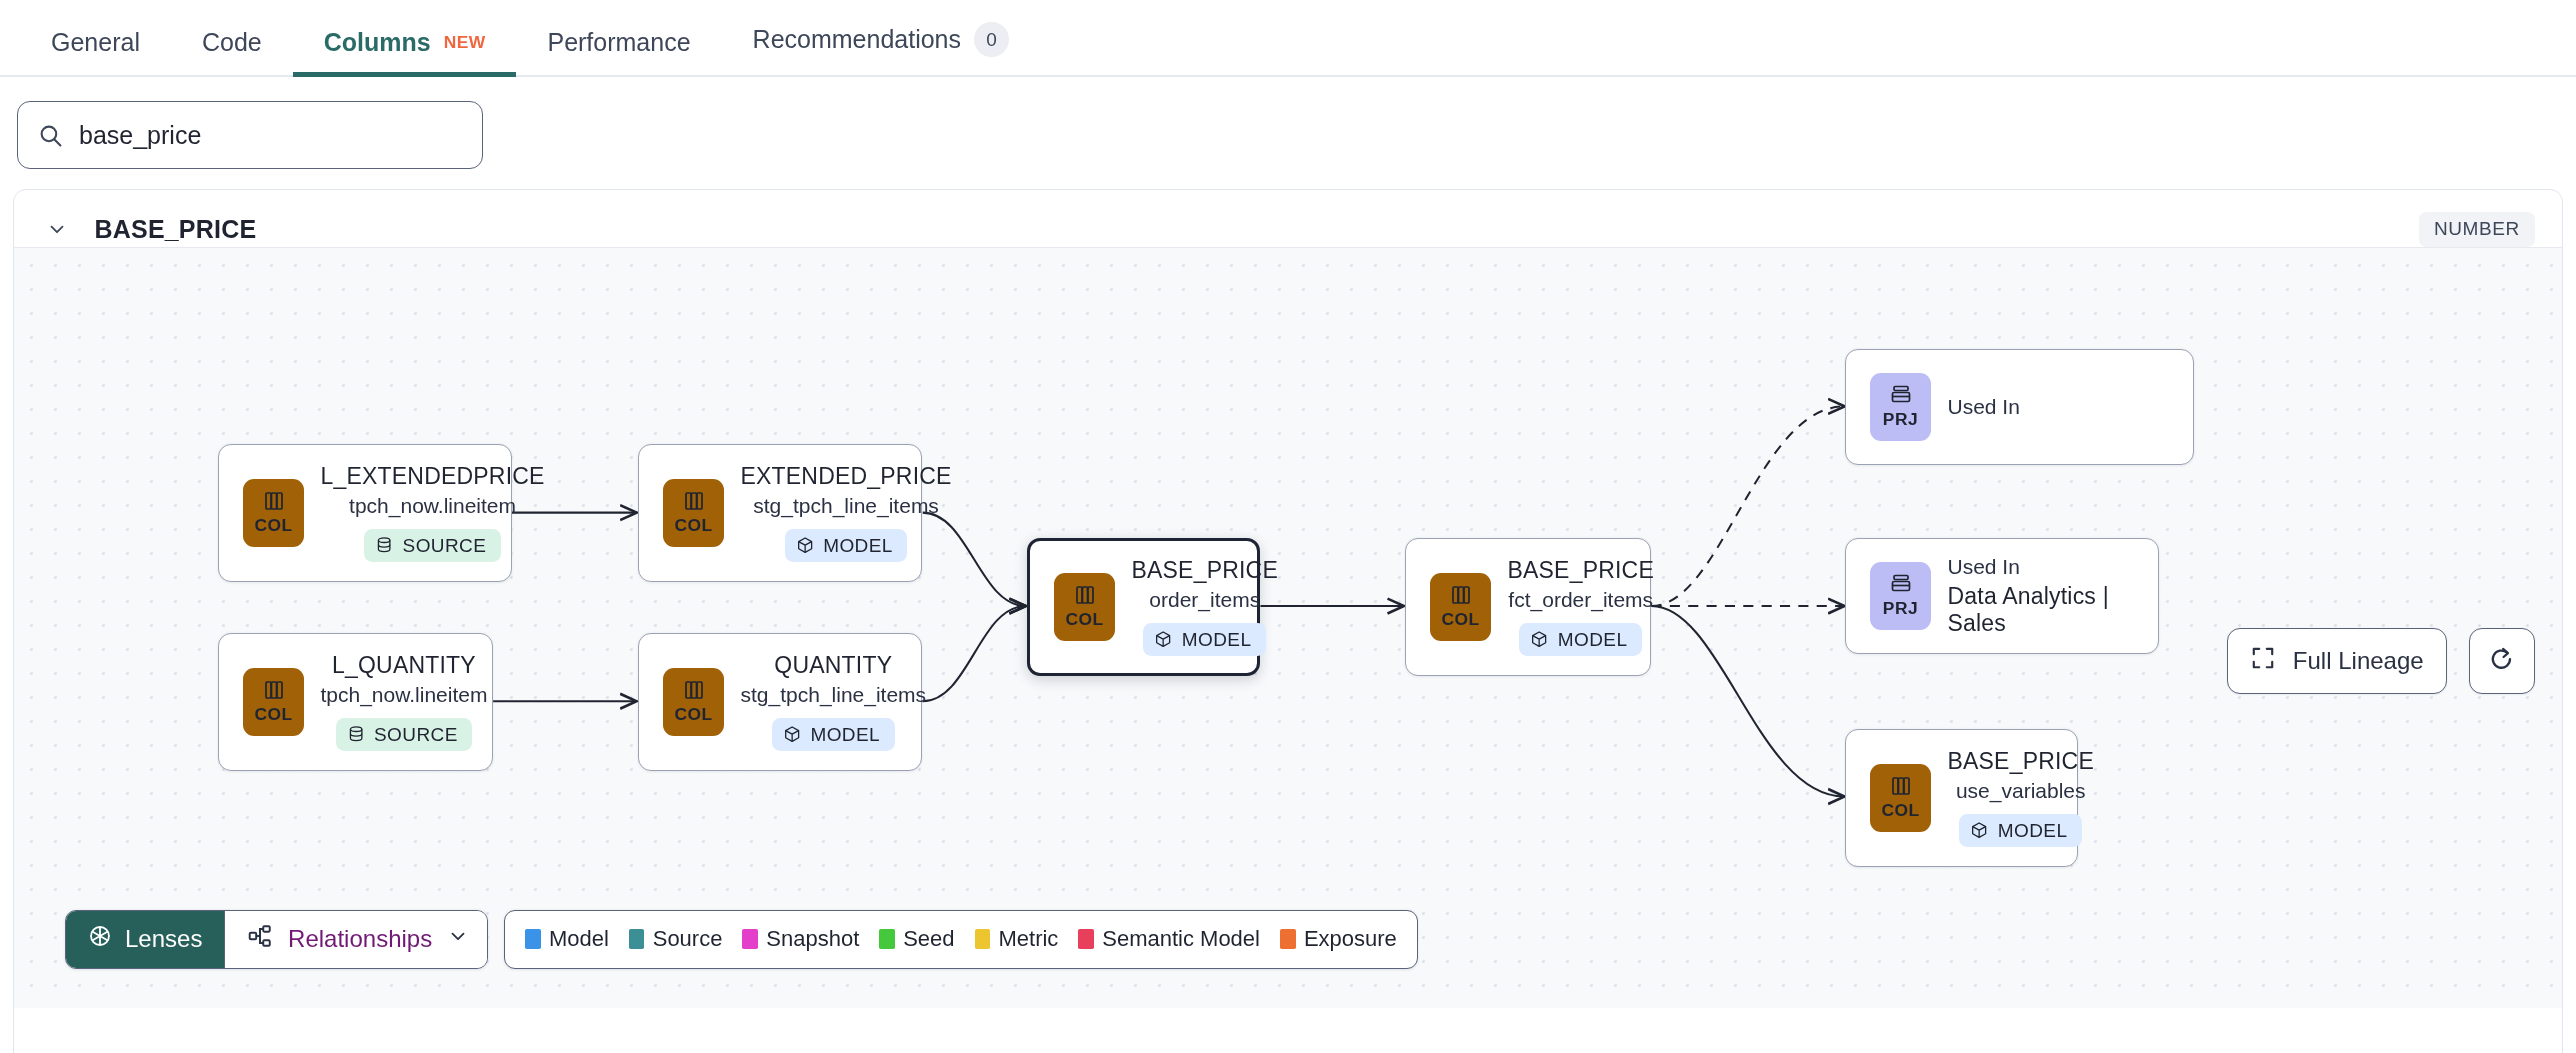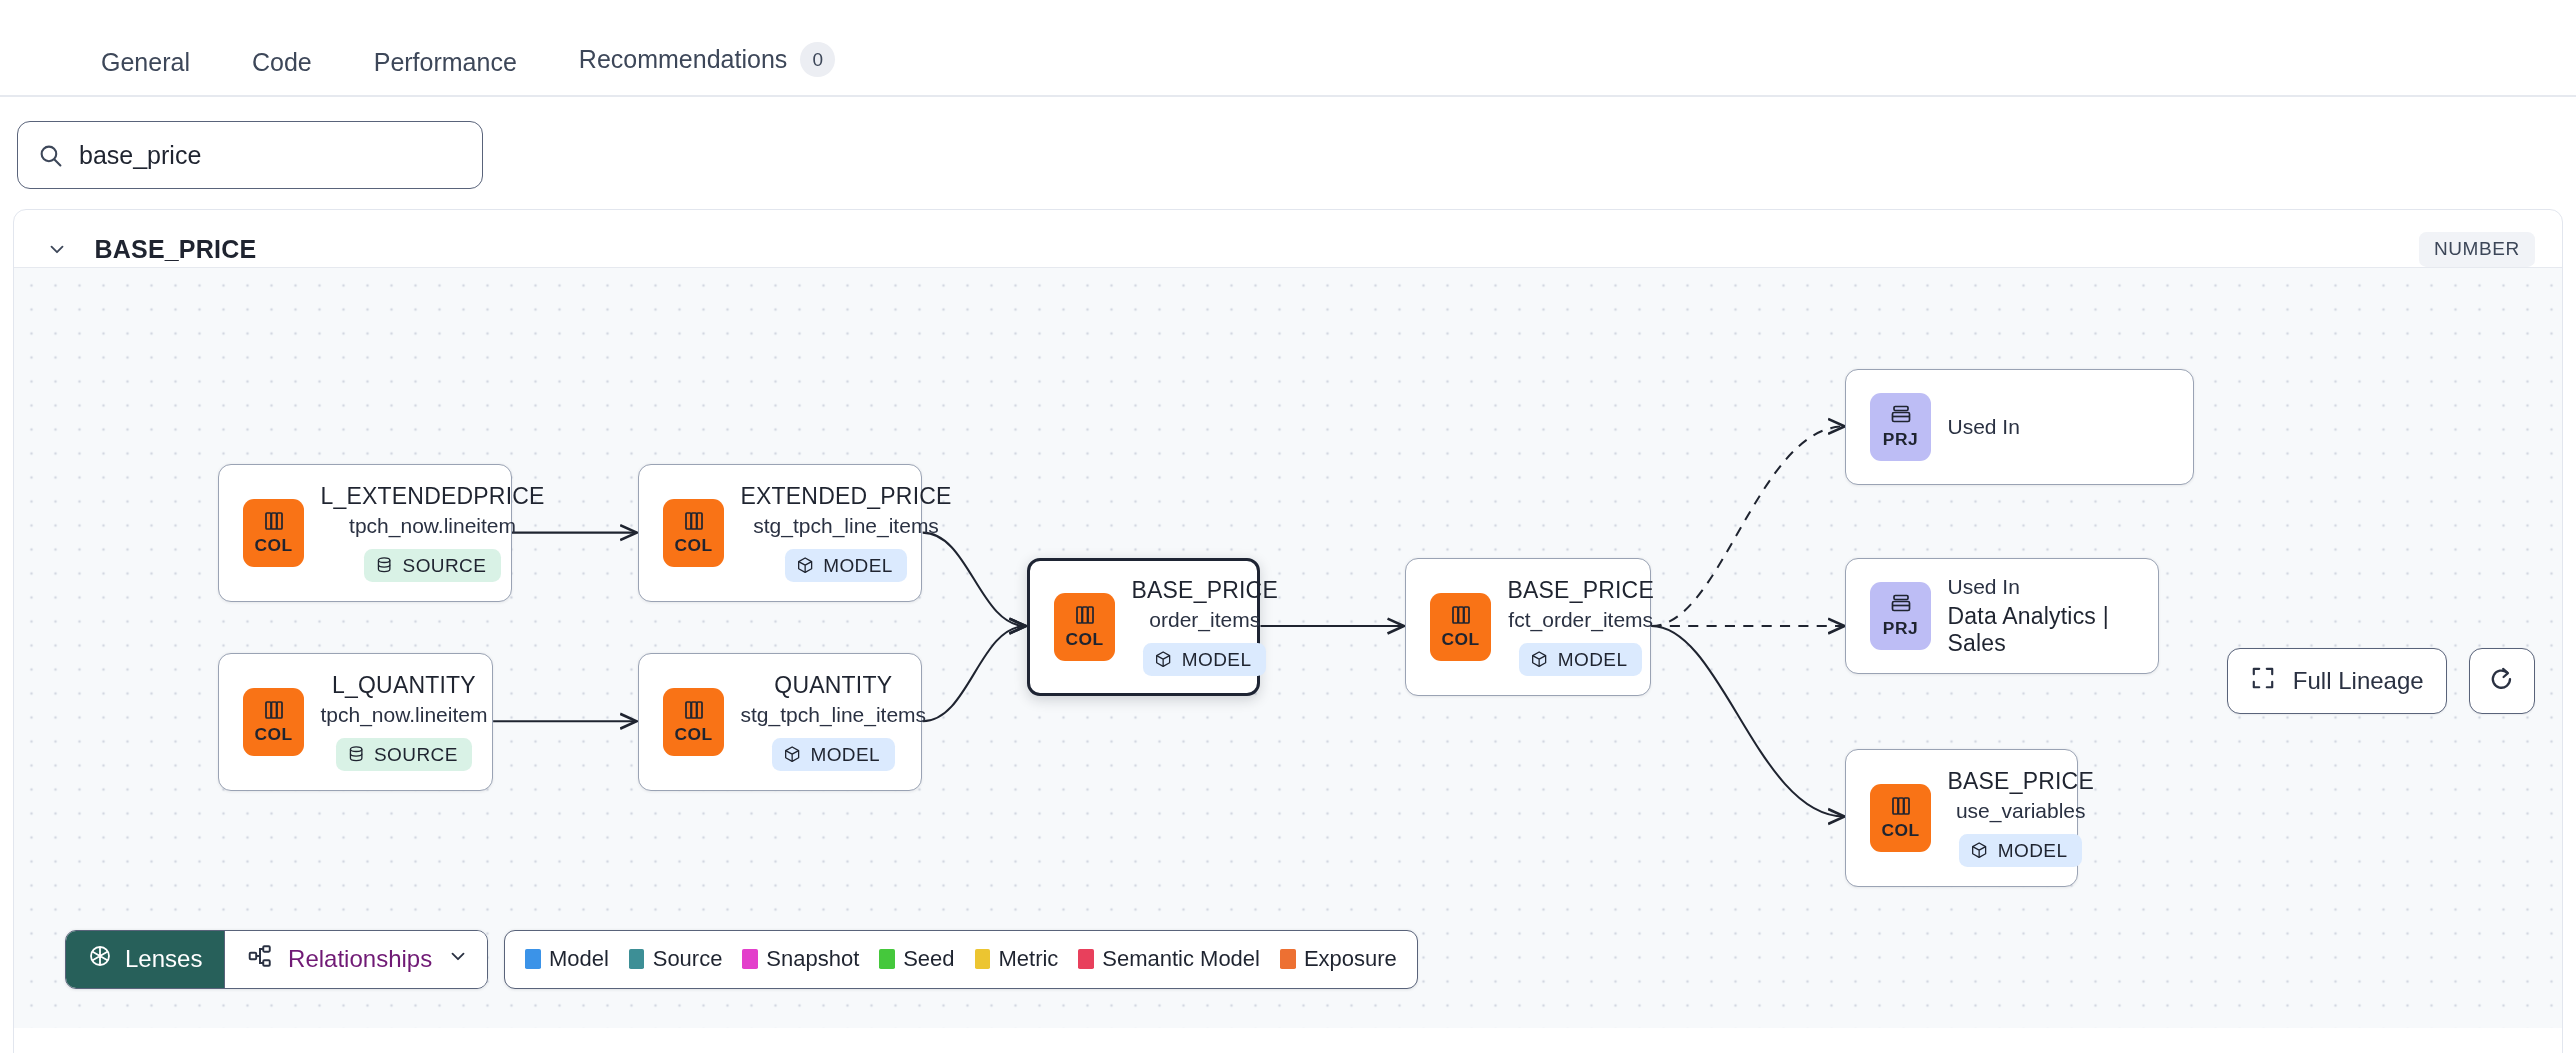--- a/index.html
+++ b/index.html
@@ -7,24 +7,24 @@
     width: 2576px; height: 1053px;
     font-family: "Liberation Sans", sans-serif;
     background: #ffffff;
     color: #1f2430;
     overflow: hidden;
   }
 
   
   .tabbar {
     position: relative;
-    height: 97px;
+    height: 77px;
     display: flex;
     align-items: flex-end;
-    padding-left: 70px;
+    padding-left: 20px;
     background: #ffffff;
     text-align: center;
   }
   .tabbar:after {
     content: "";
     position: absolute; left: 0; right: 0; bottom: 0;
     height: 1.8px; background: #e6e9ef;
   }
   .tab {
     position: relative;
@@ -119,21 +119,21 @@
     display: flex; align-items: center;
     box-shadow: 0 0.9px 2.8px rgba(20,25,40,.08);
     cursor: pointer;
   }
   .node.selected {
     border: 3.7px solid #1e2433;
     box-shadow: 0 3.7px 13px rgba(20,25,40,.18);
   }
   .node-badge {
     width: 61px; height: 68px; margin: 0 16.5px 0 24px;
-    border-radius: 11px; background: #f97316;
+    border-radius: 11px; background: #a16207;
     display: flex; flex-direction: column;
     align-items: center; justify-content: center; gap: 1.8px;
     flex: 0 0 auto;
   }
   .node-badge.prj { background: #bdbdf5; }
   .node-badge .bk {
     font-size: 17.4px; font-weight: 600; color: #1f2430; letter-spacing: 0.5px;
   }
   .node-body { display: flex; flex-direction: column; gap: 3.7px; padding-right: 20px; }
   .node-name { font-size: 23px; color: #1f2430; letter-spacing: 0.2px; }
@@ -193,20 +193,24 @@
 </style>
 </head>
 <body>
 
 <div class="tabbar">
   <div class="tab">
     <span>General</span>
   </div>
   <div class="tab">
     <span>Code</span>
+  </div>
+  <div class="tab active">
+    <span>Columns</span>
+    <span class="tab-new">NEW</span>
   </div>
   <div class="tab">
     <span>Performance</span>
   </div>
   <div class="tab">
     <span>Recommendations</span>
     <span class="tab-count">0</span>
   </div>
 </div>
 

